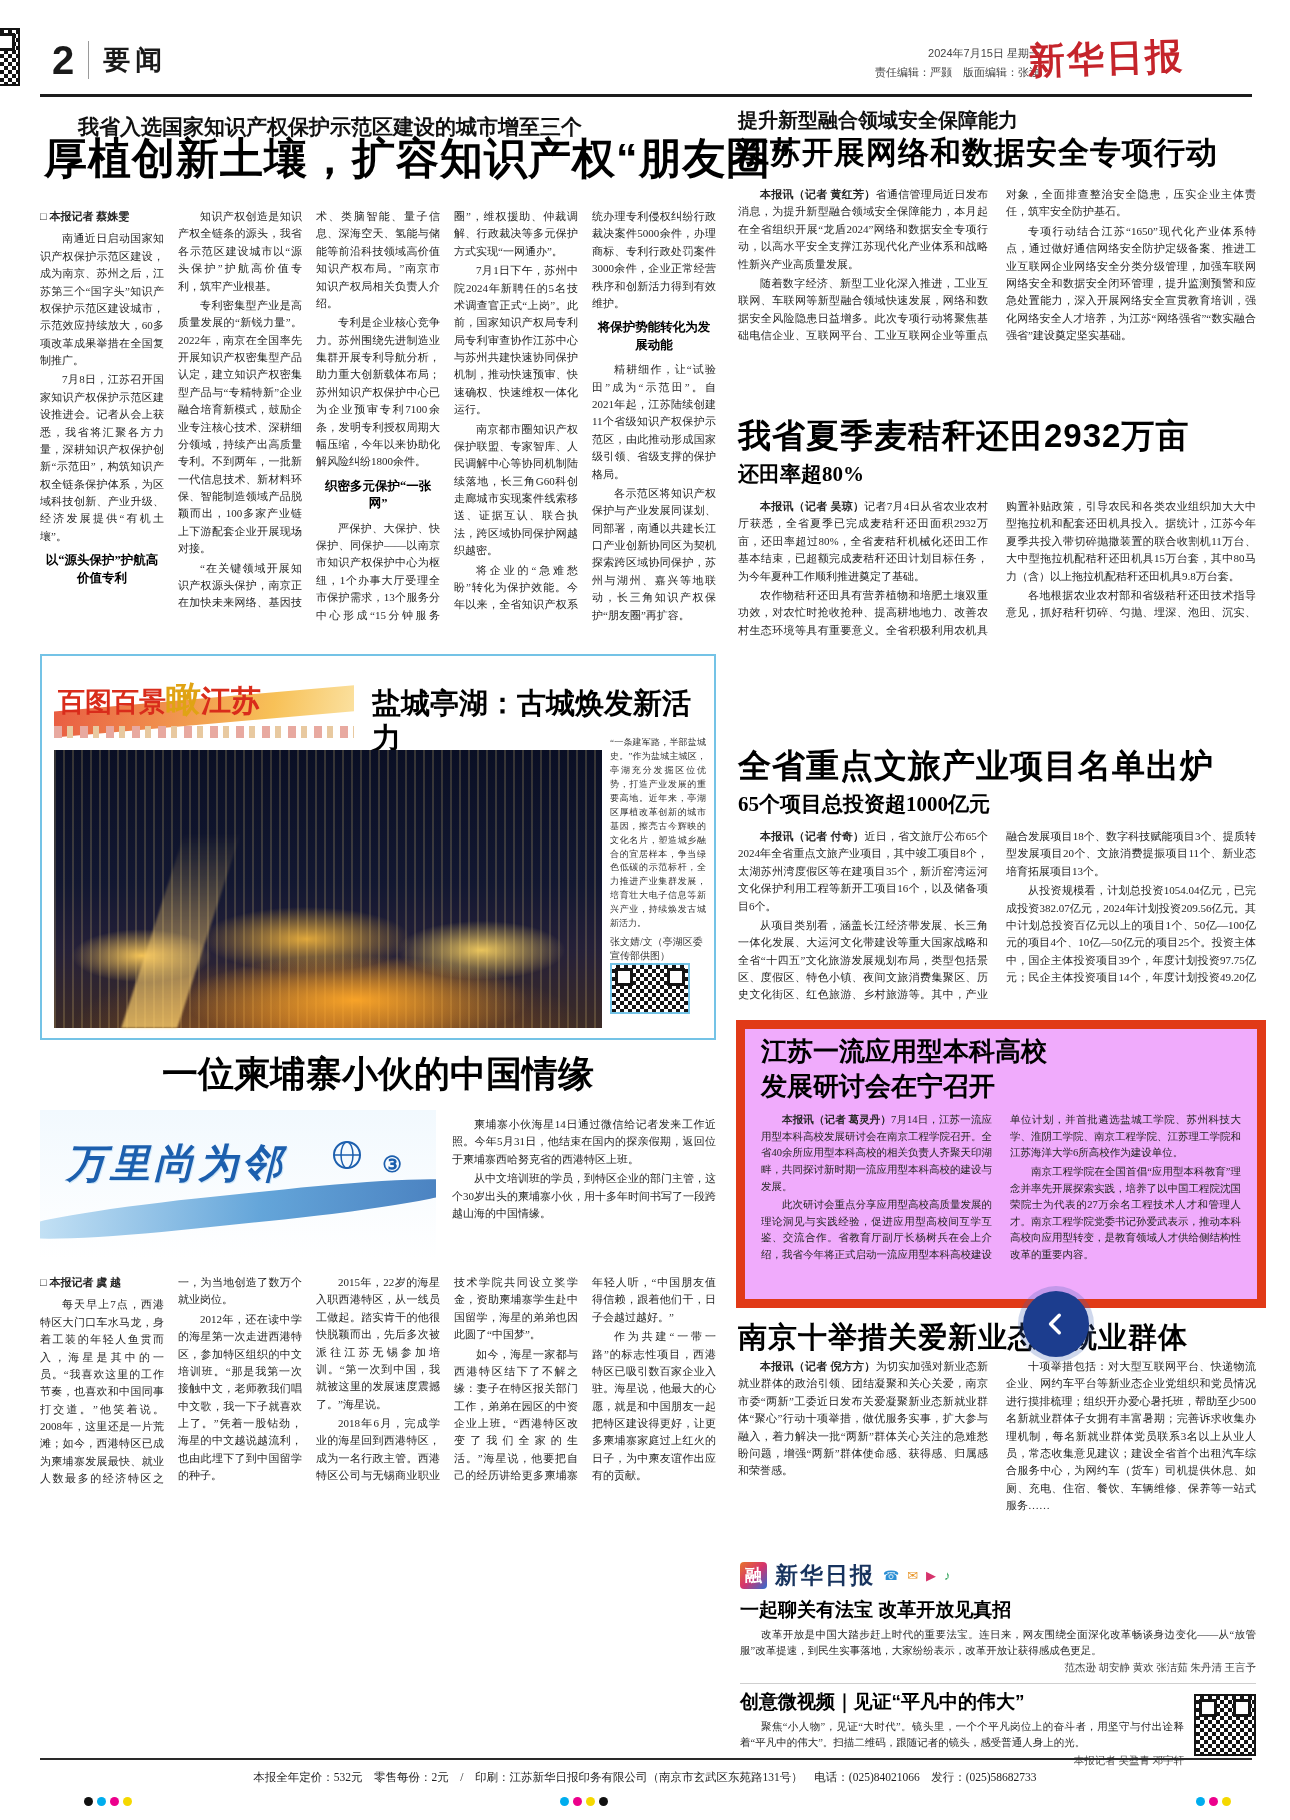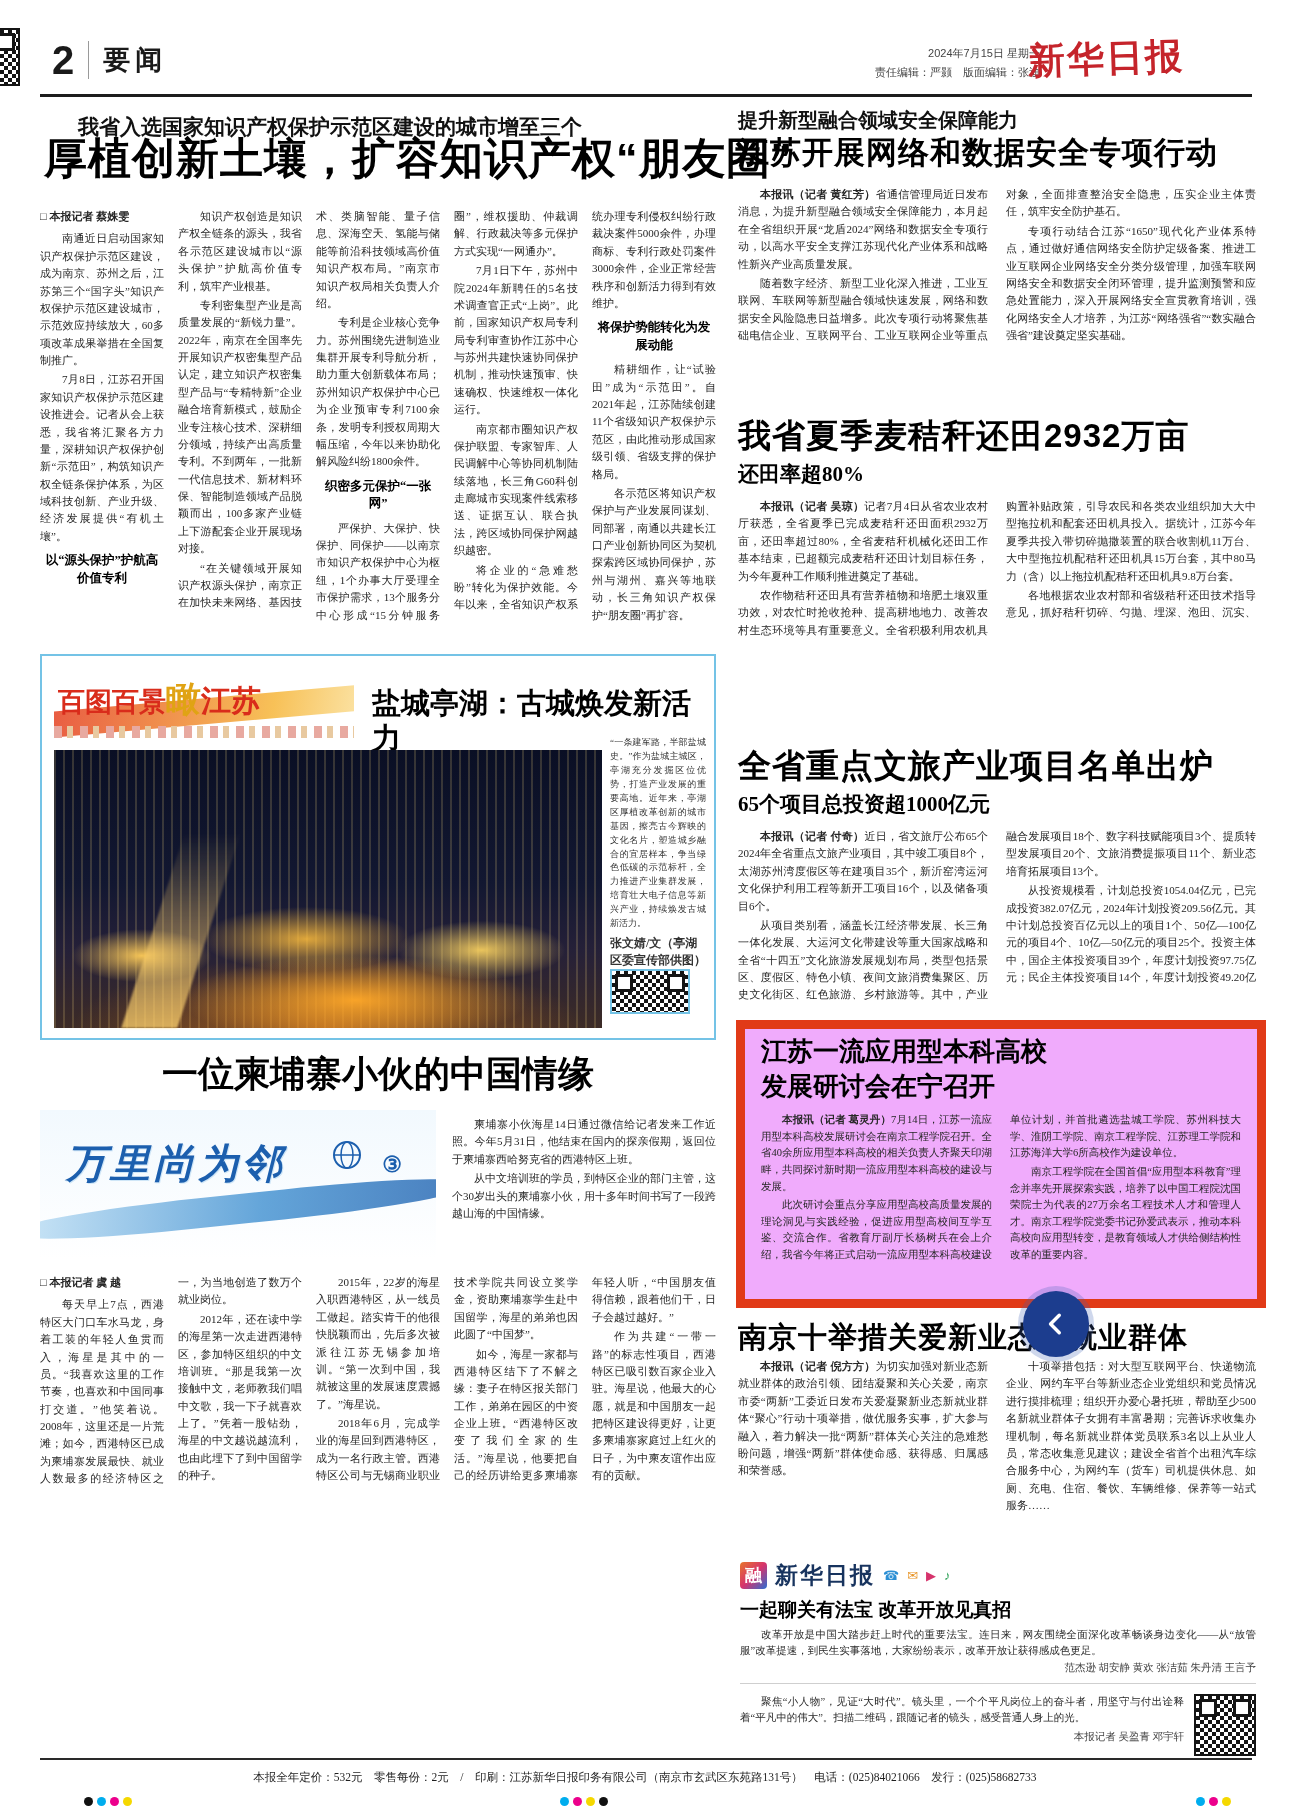--- a/index.html
+++ b/index.html
@@ -53,21 +53,21 @@
       radial-gradient(ellipse 120px 42px at 78% 72%, rgba(255,214,96,.9), transparent 70%),
       radial-gradient(ellipse 230px 60px at 55% 90%, rgba(255,168,40,.95), transparent 75%),
       radial-gradient(ellipse 320px 90px at 50% 100%, rgba(255,140,30,.55), transparent 80%),
       repeating-linear-gradient(90deg, rgba(255,224,130,.18) 0 2px, transparent 2px 9px),
       linear-gradient(180deg,#0a0f24 0%,#121731 48%,#252038 72%,#3c2b26 100%); }
   .night::after { content:""; position:absolute; left:18%; bottom:0; width:56px; height:70%;
       background:linear-gradient(180deg,transparent,rgba(255,210,110,.75));
       transform:skewX(-18deg); filter:blur(1px); }
   .capcol { left:568px; top:80px; width:96px; height:278px; display:flex; flex-direction:column; }
   .caption { font-size:9px; line-height:1.55; text-align:justify; color:#333; }
-  .credit { font-size:12px; color:#333; margin-top:4px;font-weight:bold; }
+  .credit { font-size:10px; color:#333; margin-top:4px; }
   .qr { background:repeating-conic-gradient(#141414 0% 25%, #fff 0% 50%) 0 0/8px 8px;
         border:2px solid #74c3e6; position:relative; }
   .qr::before, .qr::after { content:""; position:absolute; width:12px; height:12px;
         background:#fff; border:3px solid #141414; top:3px; }
   .qr::before { left:3px; } .qr::after { right:3px; }
   .qr.plain { border-color:#141414; }
 
   
   .cam-head { left:40px; top:1052px; width:676px; text-align:center;
               font:700 36px/1.2 "Liberation Sans", sans-serif; color:#000; }
@@ -253,20 +253,21 @@
       <span class="micon" style="color:#e8962a;">✉</span>
       <span class="micon" style="color:#d6336c;">▶</span>
       <span class="micon" style="color:#31a35a;">♪</span>
     </div>
     <div class="m-title">一起聊关有法宝 改革开放见真招</div>
     <div class="m-body">改革开放是中国大踏步赶上时代的重要法宝。连日来，网友围绕全面深化改革畅谈身边变化——从“放管服”改革提速，到民生实事落地，大家纷纷表示，改革开放让获得感成色更足。</div>
     <div class="m-names">范杰逊 胡安静 黄欢 张洁茹 朱丹清 王言予</div>
     <div class="m-div"></div>
     <div class="m2row">
       <div style="flex:1;">
+        <div class="m-title" style="margin-top:0;">创意微视频｜见证“平凡中的伟大”</div>
         <div class="m-body">聚焦“小人物”，见证“大时代”。镜头里，一个个平凡岗位上的奋斗者，用坚守与付出诠释着“平凡中的伟大”。扫描二维码，跟随记者的镜头，感受普通人身上的光。</div>
         <div class="m-credit">本报记者 吴盈青 邓宇轩</div>
       </div>
       <div class="qr plain" style="width:62px; height:62px; margin-top:4px;"></div>
     </div>
   </div>
 
   <div class="abs navbtn">
     <svg width="26" height="26" viewBox="0 0 24 24">
       <polyline points="15,4 7,12 15,20" fill="none" stroke="#ffffff" stroke-width="3.2" stroke-linecap="round" stroke-linejoin="round"></polyline>

